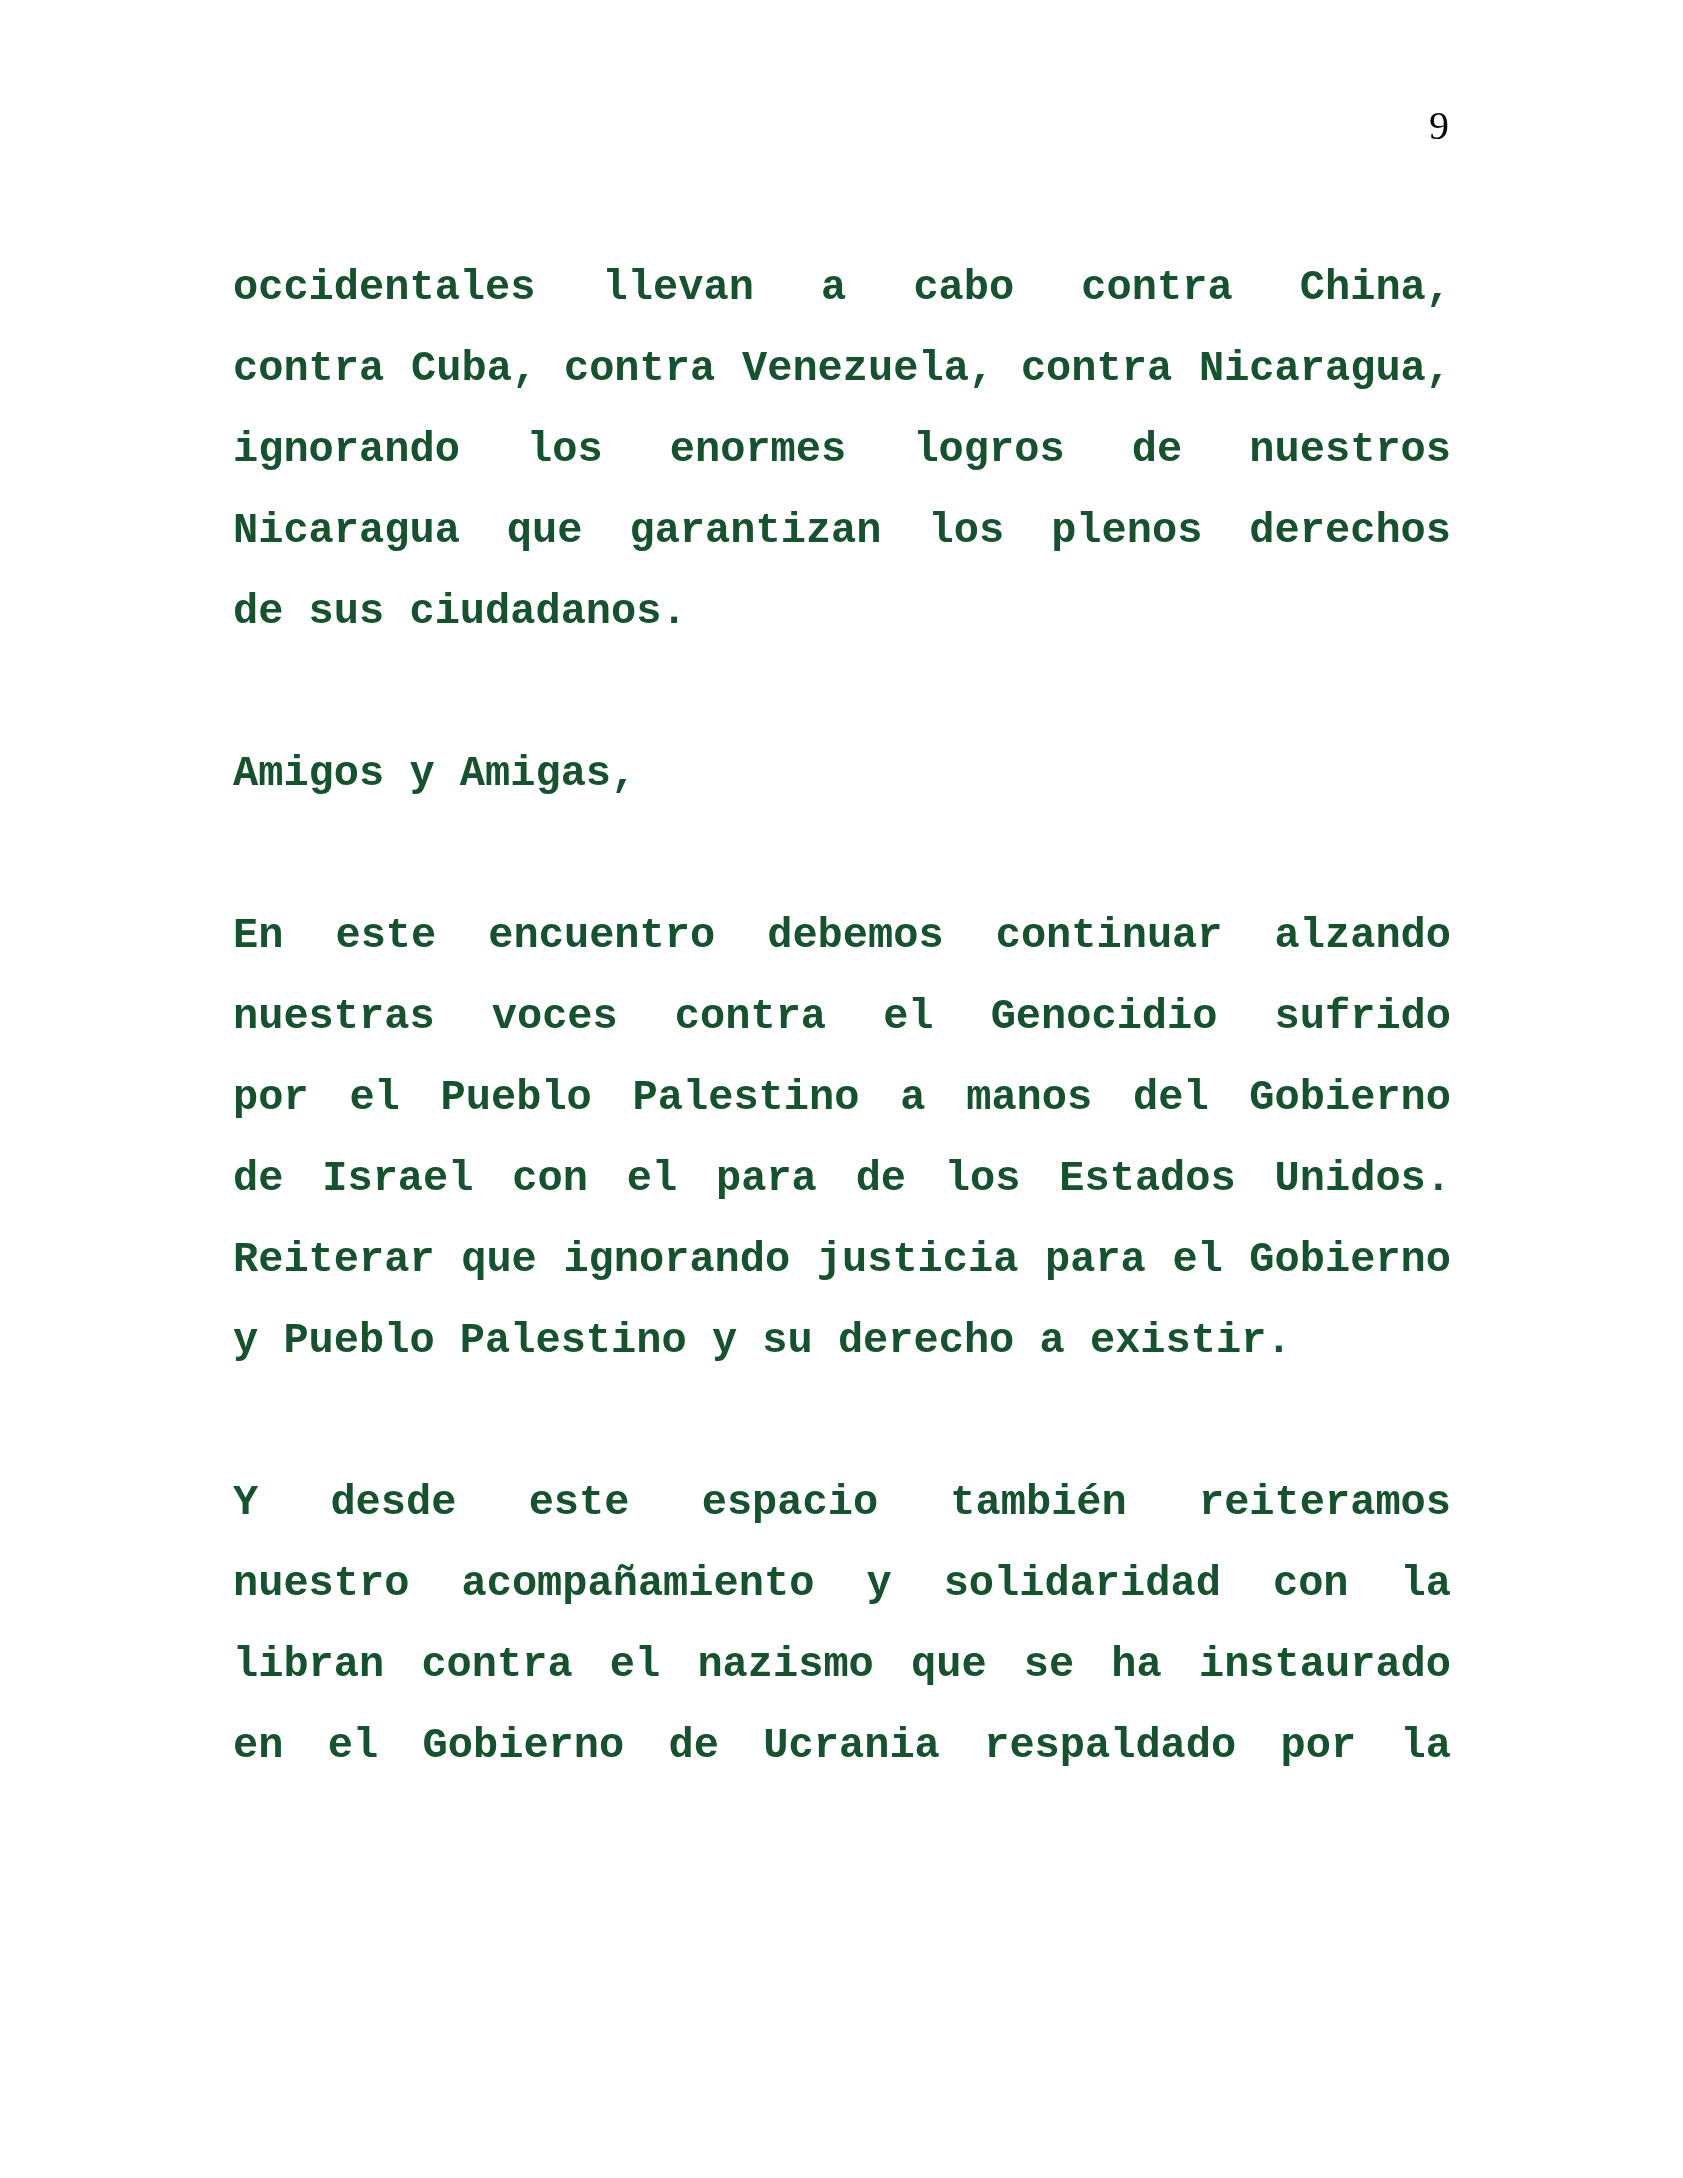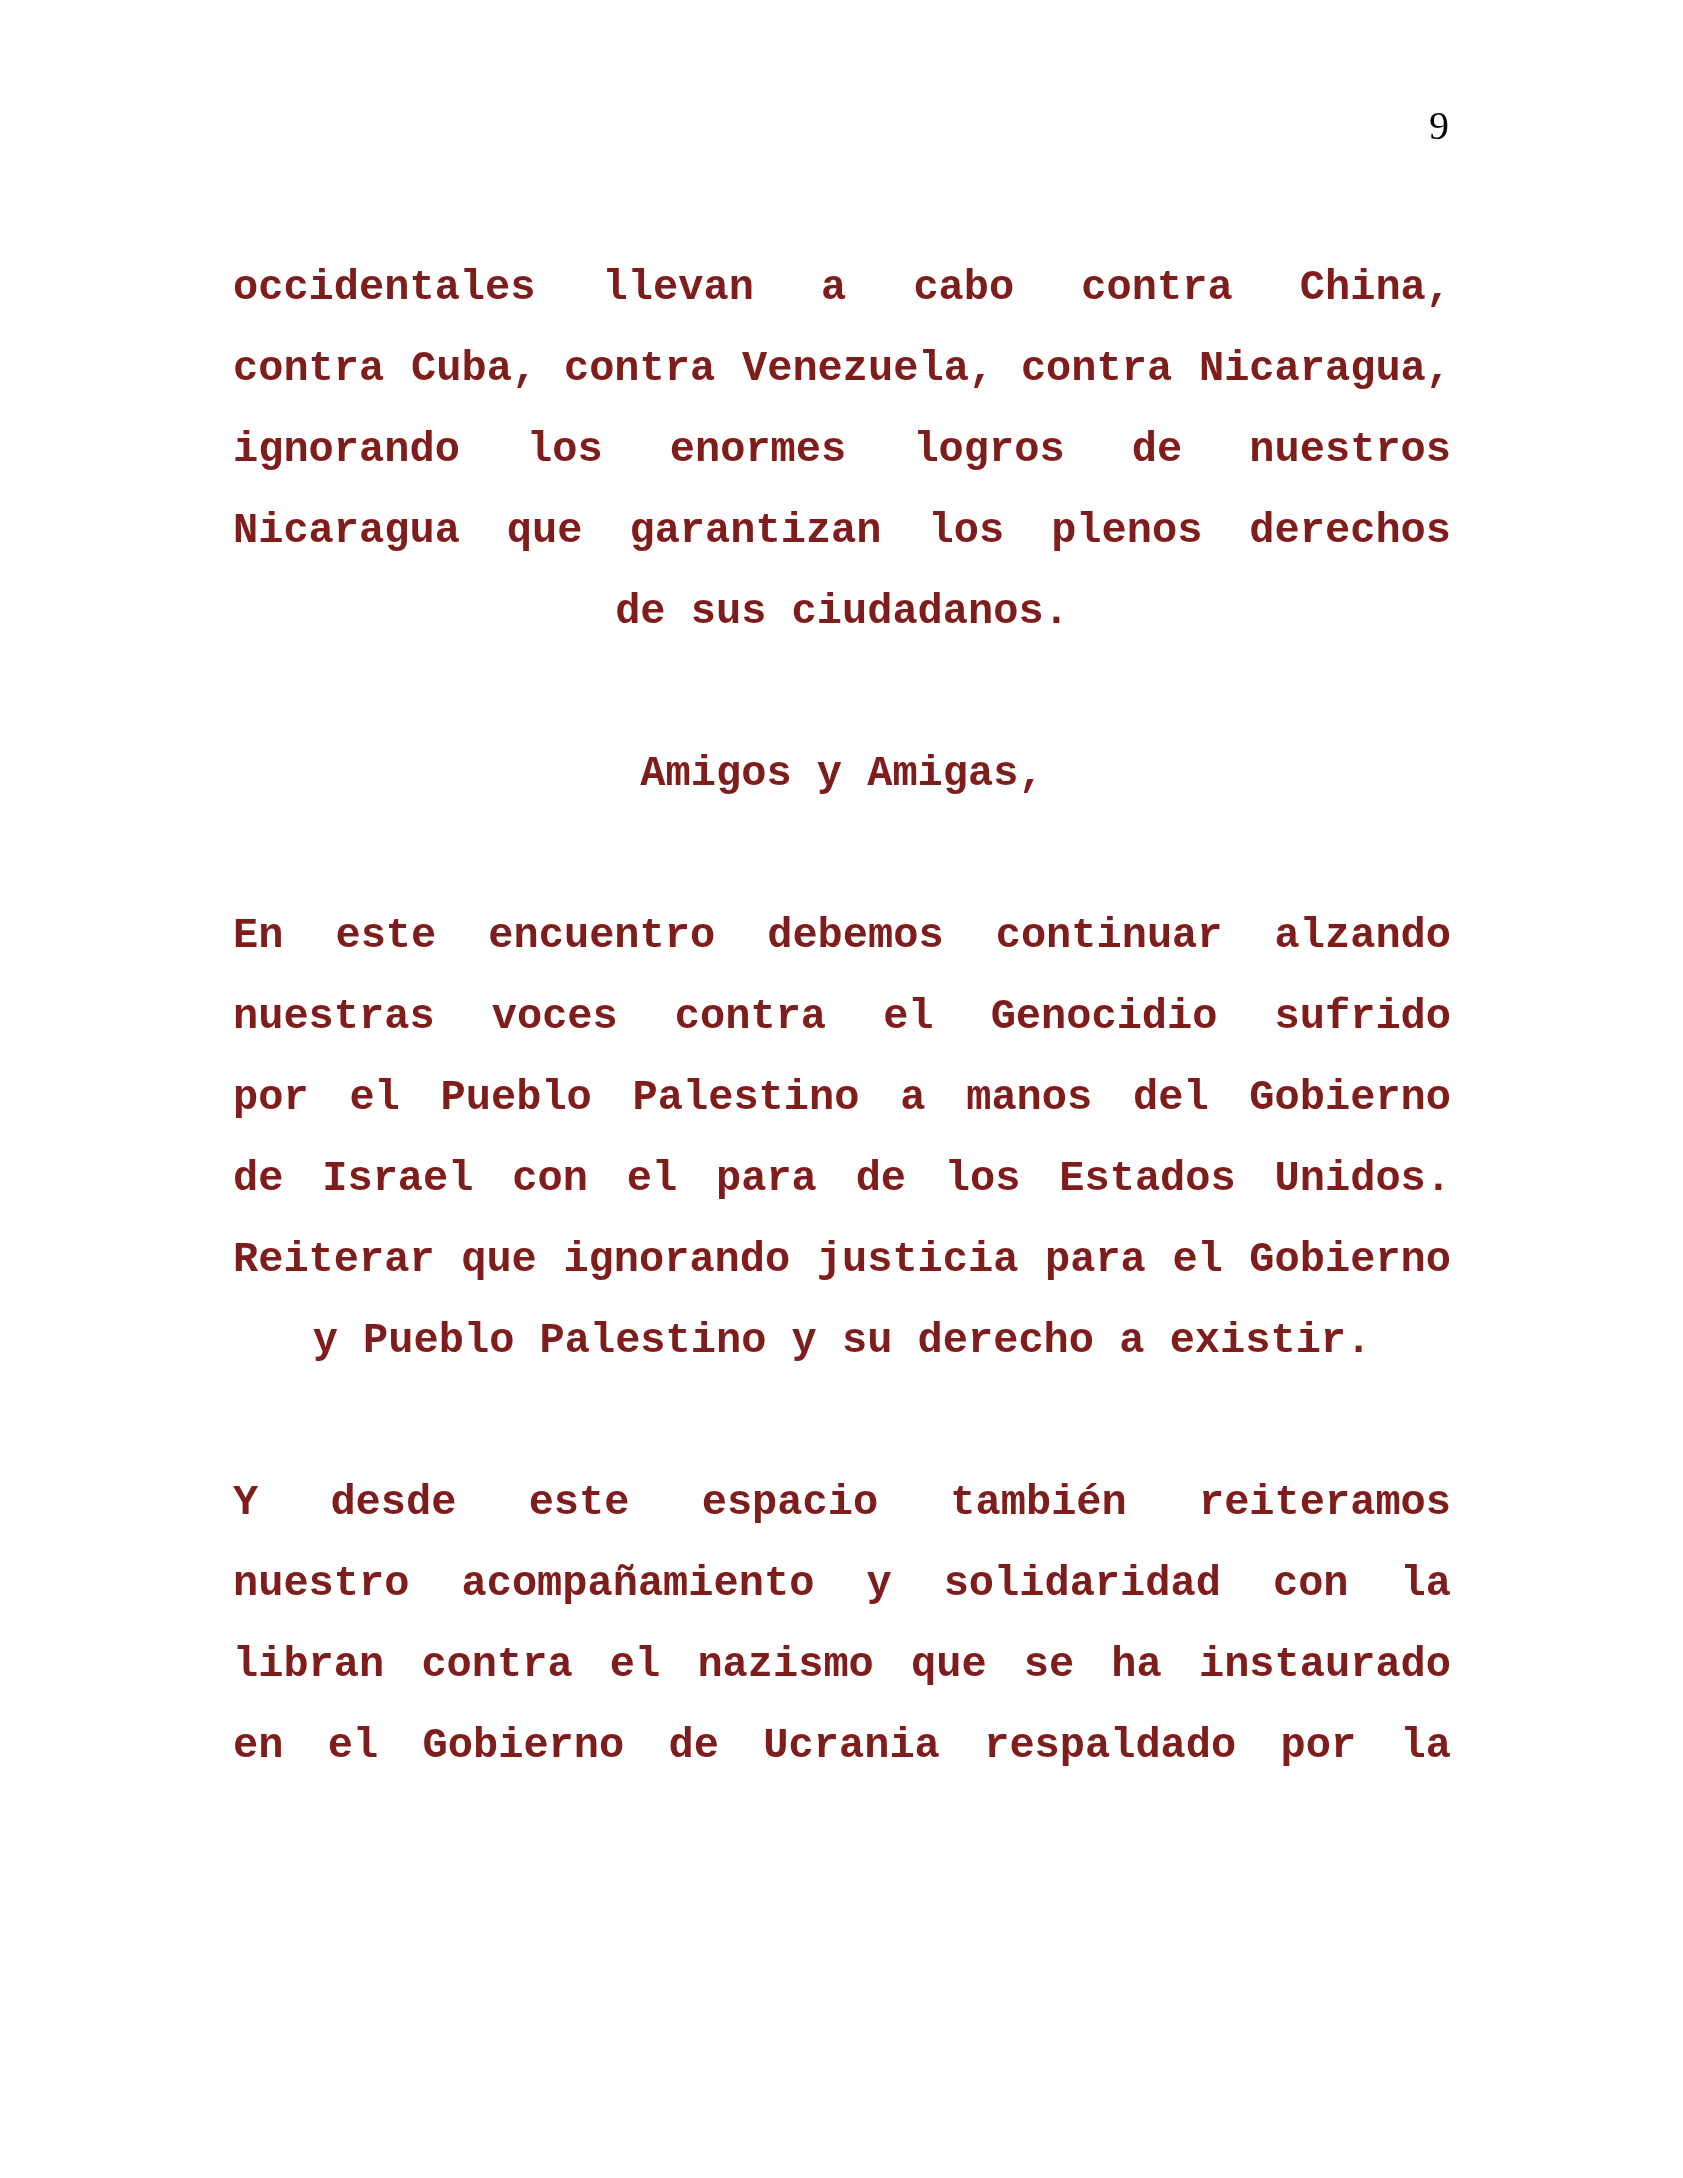--- a/index.html
+++ b/index.html
@@ -25,32 +25,32 @@
     color: #0a0a0a;
   }
   .document-body {
     position: absolute;
     left: 233px;
     top: 248px;
     width: 1218px;
     font-family: "Liberation Mono", "DejaVu Sans Mono", monospace;
     font-weight: bold;
     font-size: 42px;
-    color: #7f1d1d;
+    color: #14532d;
   }
   .paragraph {
     margin: 0 0 81px 0;
   }
   .paragraph:last-child {
     margin-bottom: 0;
   }
   .line {
     height: 81px;
     line-height: 81px;
-    text-align: center;
+    text-align: left;
   }
   .line.justified {
     text-align: justify;
     text-align-last: justify;
   }
 </style>
 </head>
 <body>
 
 <div class="page-number">9</div>

